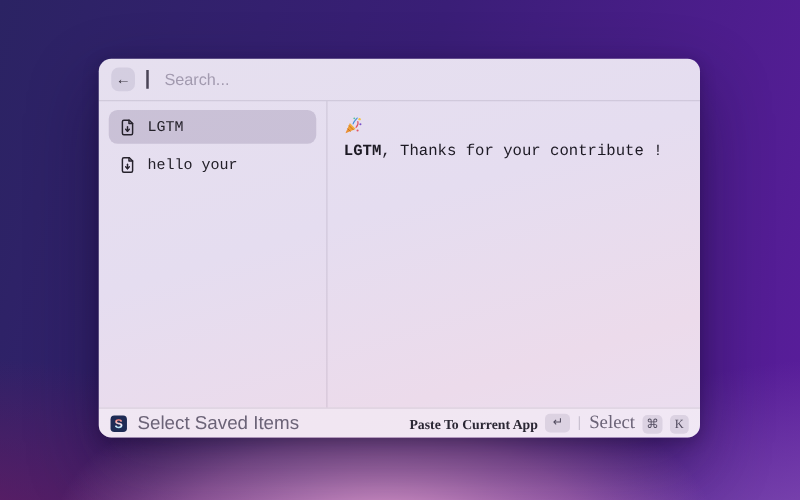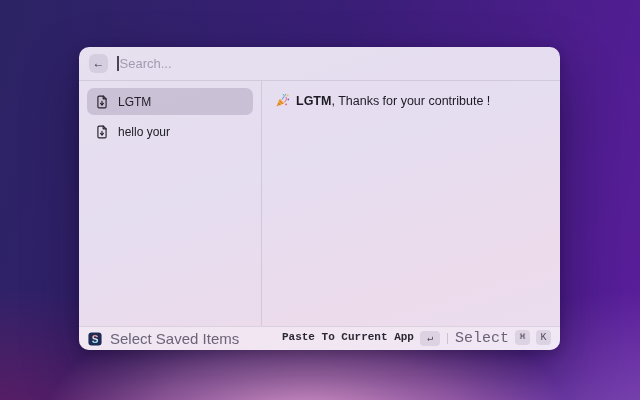--- a/index.html
+++ b/index.html
@@ -33,58 +33,58 @@
   .back-btn {
     width: 19px; height: 19px; border: none; border-radius: 6px;
     background: rgba(62,45,95,0.10);
     color: #39343f; font-size: 12px; line-height: 19px;
     display: flex; align-items: center; justify-content: center;
     cursor: pointer; flex: 0 0 19px;
     font-family: "Liberation Sans", sans-serif;
   }
   .search-wrap { display: flex; align-items: center; flex: 1; height: 100%; }
   .caret { width: 1.5px; height: 15px; background: #4a4456; margin-right: 1px; }
-  .placeholder { font-size: 13px; color: #a29aaf; }
+  .placeholder { font-size: 13px; color: #a29aaf; margin-left: 12px; }
 
   
-  .body { flex: 1; display: flex; min-height: 0; }
+  .body { flex: 1; display: flex; min-height: 0; font-family: Liberation Mono, monospace; }
   .sidebar {
     width: 183px; flex: 0 0 183px;
     border-right: 1px solid rgba(30,20,50,0.10);
     padding: 7px 8px;
     display: flex; flex-direction: column; gap: 3px;
   }
   .list-item {
     height: 27px; border-radius: 7px;
     display: flex; align-items: center; gap: 9px;
     padding: 0 8px; cursor: pointer;
   }
   .list-item.selected { background: rgba(88,74,114,0.20); }
   .list-item .label { font-size: 12px; font-weight: 500; color: #232029; }
   .item-icon { flex: 0 0 14px; width: 14px; height: 14px; }
 
   .preview { flex: 1; padding: 12px 13px; }
-  .preview-line { display: flex; align-items: center; gap: 6px; }
+  .preview-line { display: flex; gap: 6px; flex-direction: column; }
   .emoji { flex: 0 0 15px; width: 15px; height: 15px; }
   .preview-text { font-size: 12.5px; color: #1d1a24; font-weight: 500; }
   .preview-text .bold { font-weight: 700; }
 
   
   .footer {
     height: 24px; flex: 0 0 24px;
     border-top: 1px solid rgba(30,20,50,0.10);
     background: rgba(248,244,250,0.45);
     display: flex; align-items: center;
     padding: 0 9px; gap: 8px;
   }
   .footer-left { display: flex; align-items: center; gap: 8px; flex: 1; }
   .app-icon { width: 14px; height: 14px; flex: 0 0 14px; }
   .footer-muted { font-size: 15px; color: #6b6377; }
   .footer-right { display: flex; align-items: center; gap: 7px; }
-  .action-group { display: flex; align-items: flex-start; gap: 6px; cursor: pointer; background: none; border: none; padding: 0; font-family: Liberation Mono, monospace; }
+  .action-group { display: flex; align-items: flex-end; gap: 6px; cursor: pointer; background: none; border: none; padding: 0; font-family: Liberation Serif, serif; }
   .footer-strong { font-size: 11px; font-weight: 700; color: #2b2734; }
   .key-badge {
     min-width: 15px; height: 15px; padding: 0 3px;
     border-radius: 4px; background: rgba(73,56,102,0.12);
     color: #524c5f; font-size: 10px; line-height: 15px;
     display: inline-flex; align-items: center; justify-content: center;
   }
   .key-badge.wide { min-width: 20px; }
   .vsep { width: 1px; height: 11px; background: rgba(30,20,50,0.18); }
 </style>

